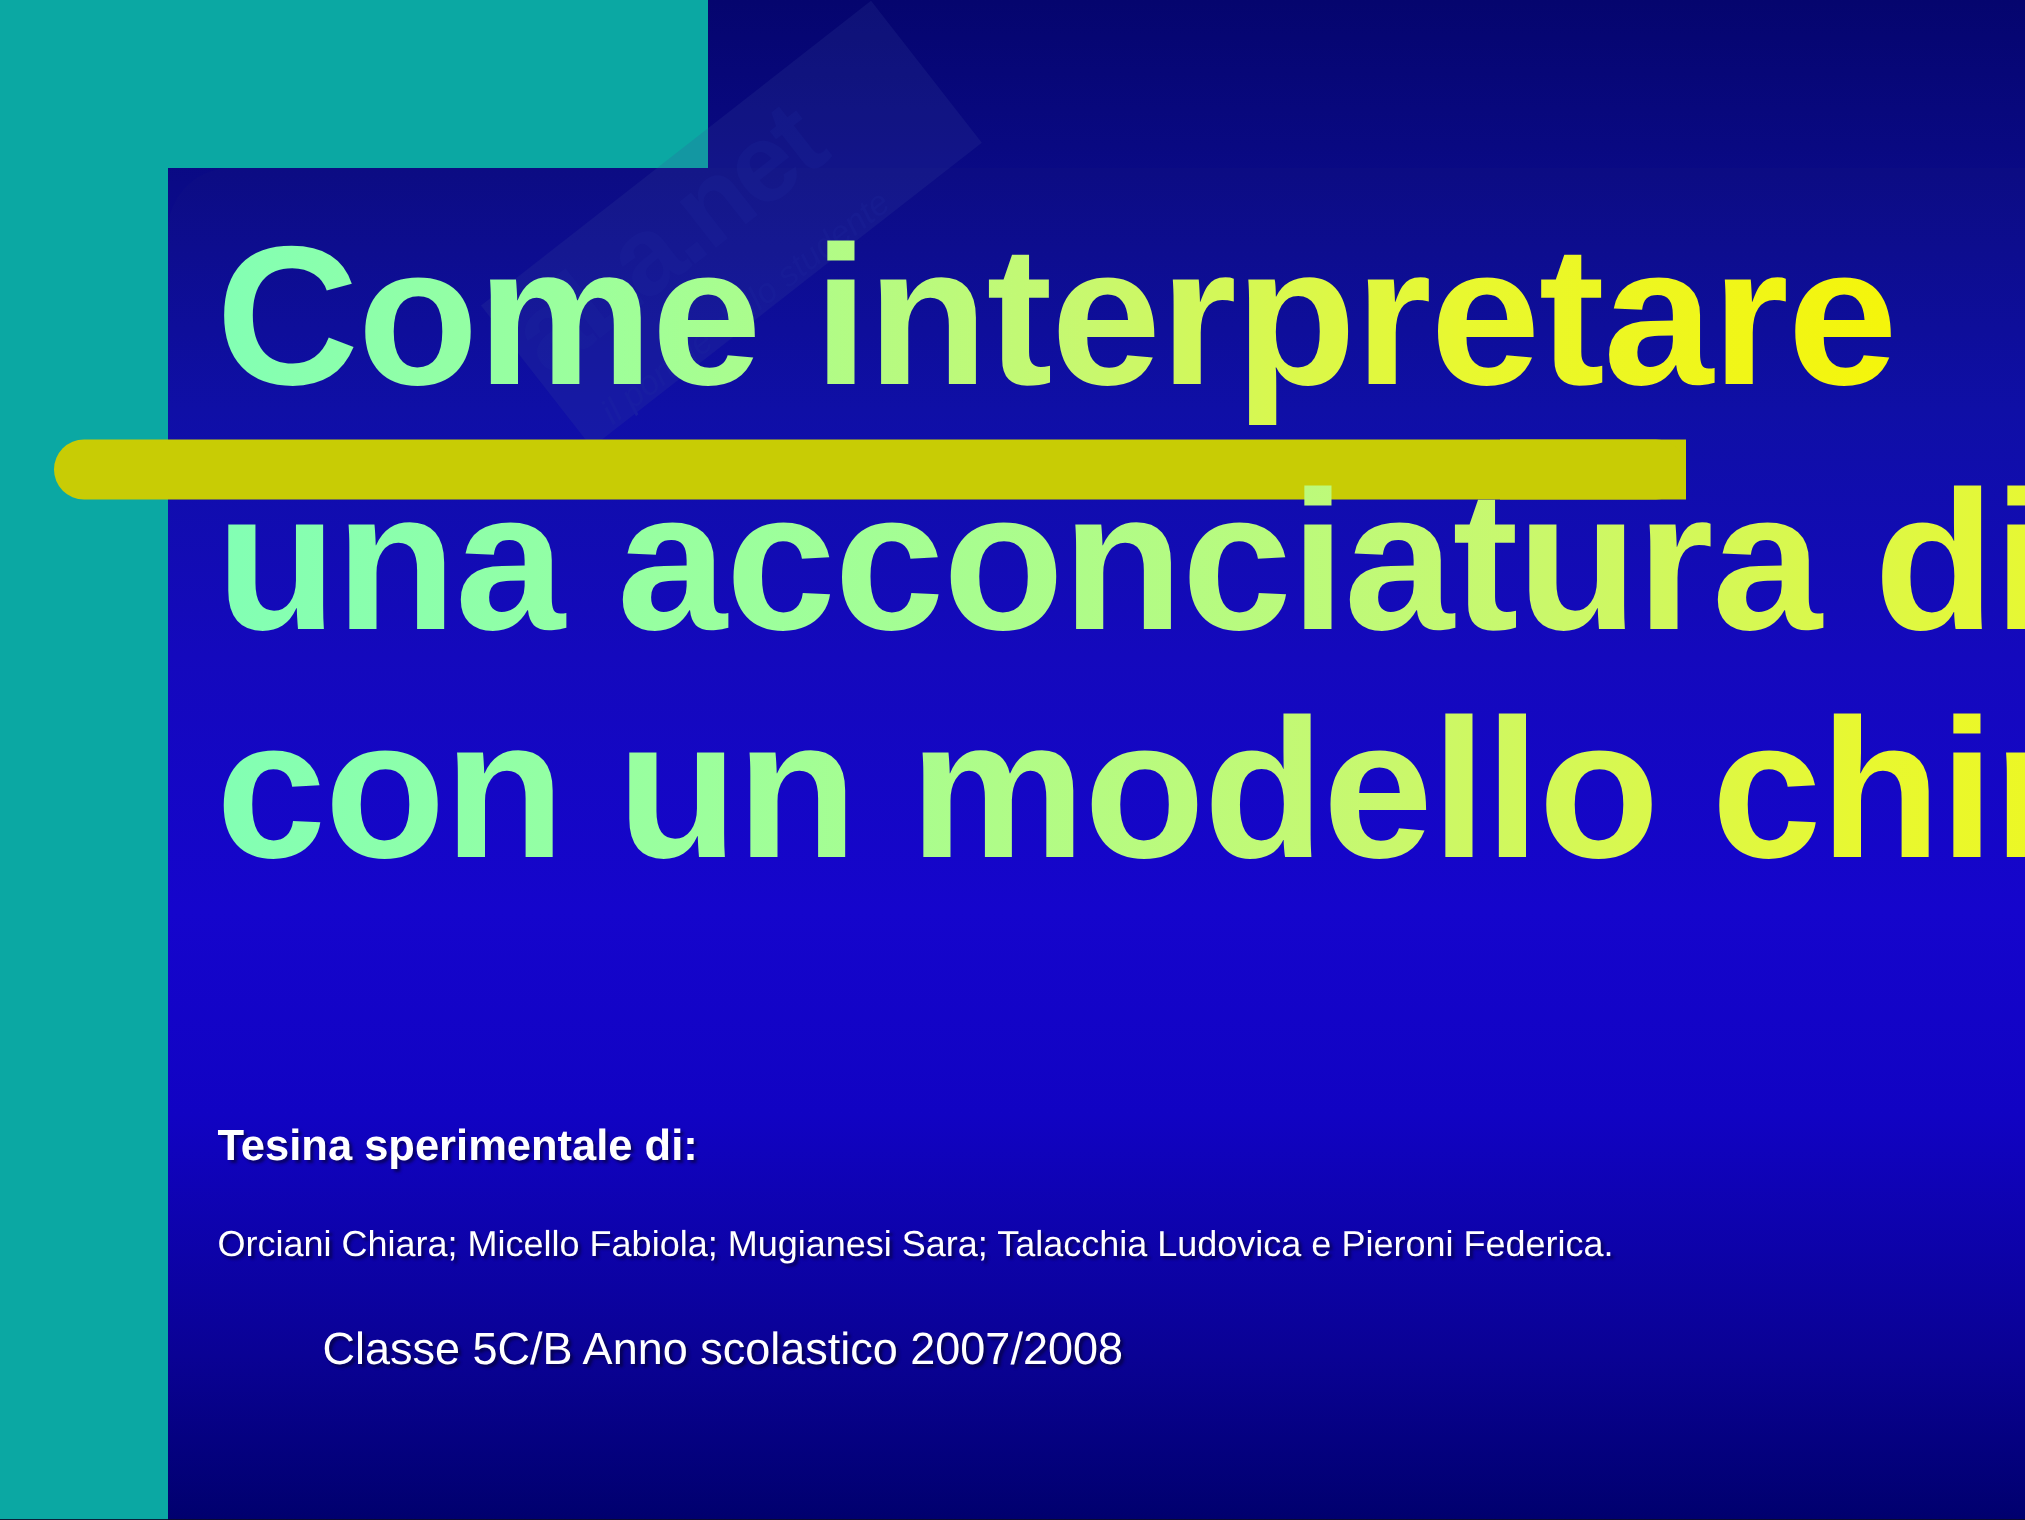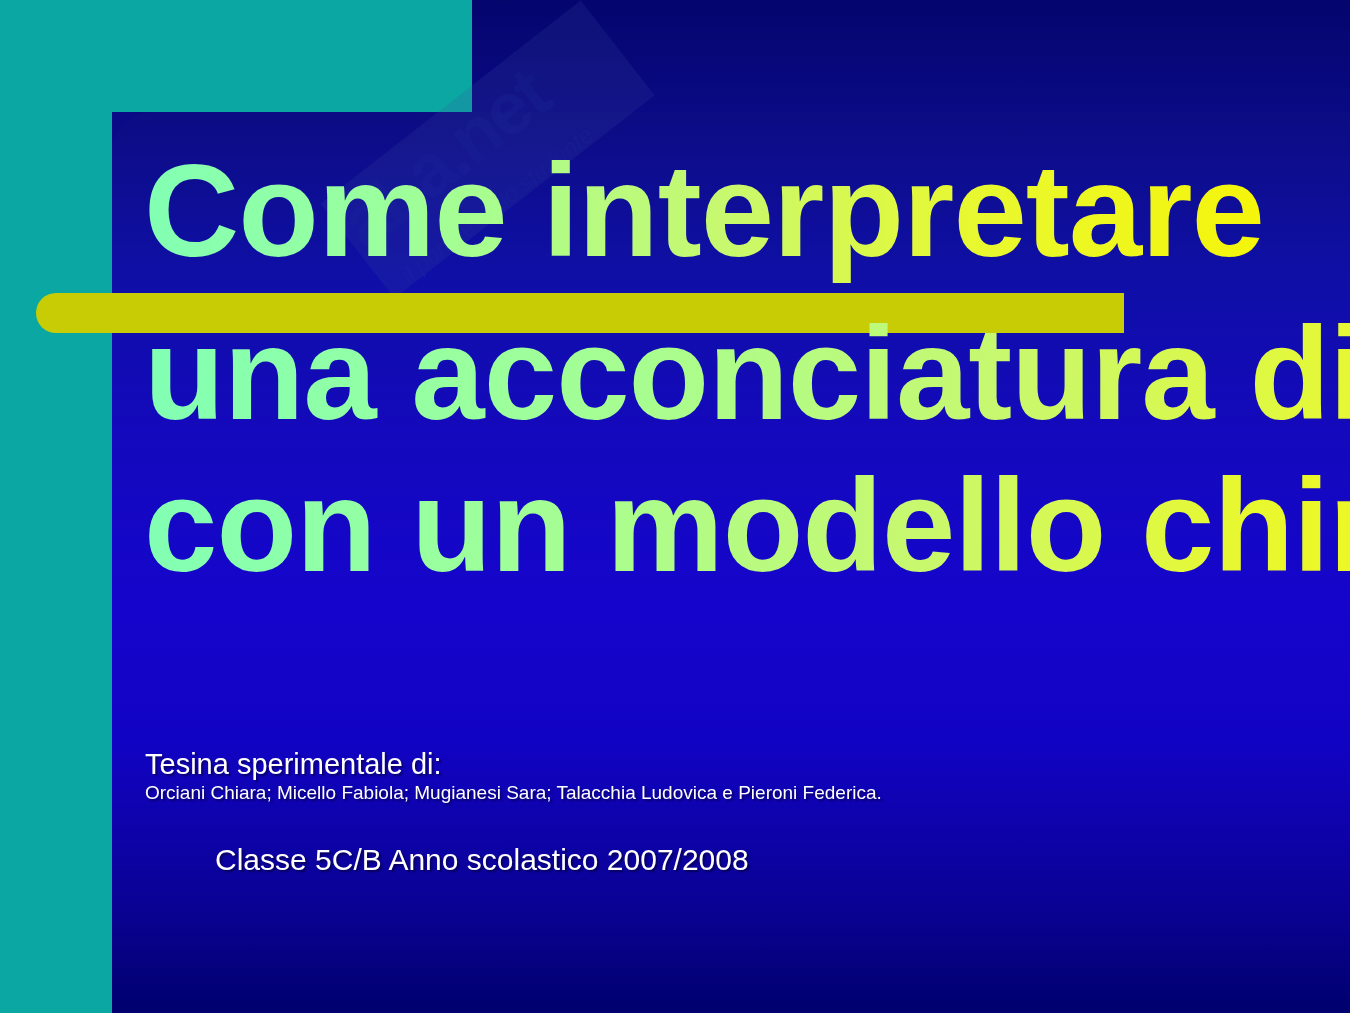--- a/index.html
+++ b/index.html
@@ -164,25 +164,26 @@
   
   #author-block {
     position: absolute;
     left: 145px;
     top: 748px;
     width: 1090px;
     color: #ffffff;
   }
   #author-heading {
     font-size: 29px;
-    font-weight: normal;
+    font-weight: bold;
     text-shadow: 2px 2px 2px rgba(0,0,0,0.45);
+    margin-bottom: 34px;
   }
   #author-names {
-    font-size: 19px;
+    font-size: 24px;
     line-height: 1.26;
     text-shadow: 2px 2px 2px rgba(0,0,0,0.45);
   }
   #author-class {
     margin-top: 38px;
     font-size: 30px;
     padding-left: 70px;
     text-shadow: 2px 2px 2px rgba(0,0,0,0.45);
   }
 </style>

